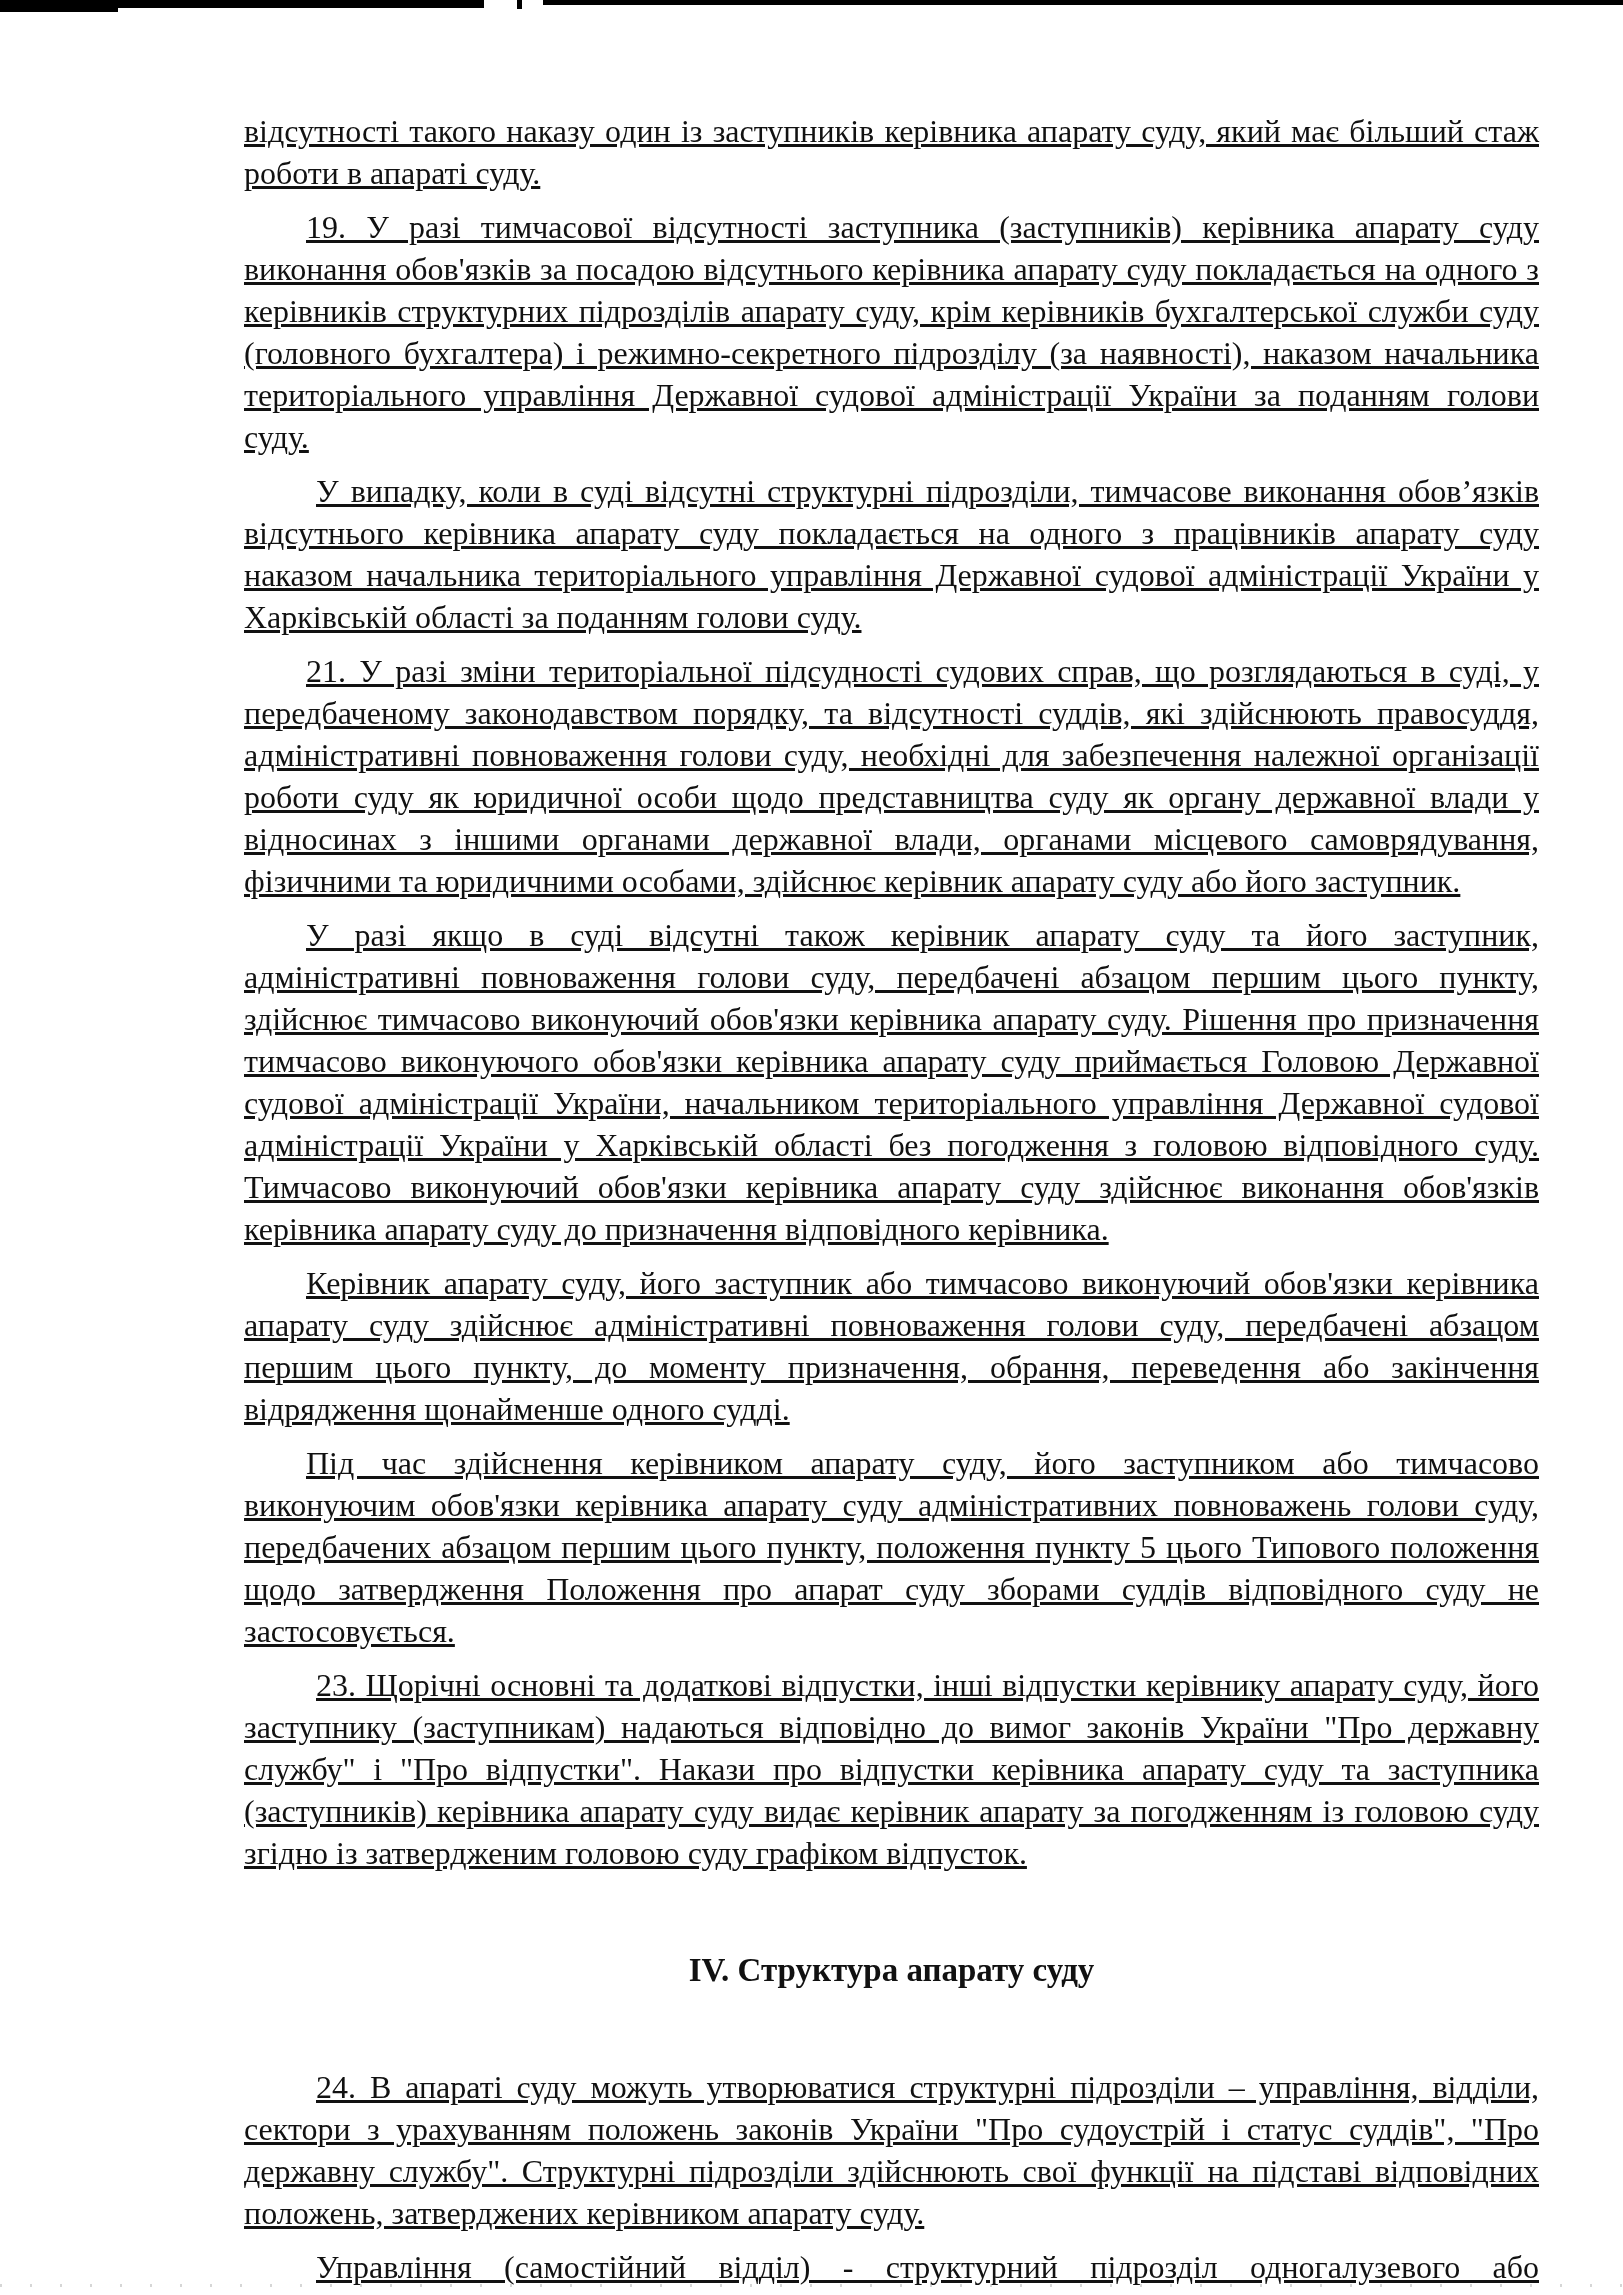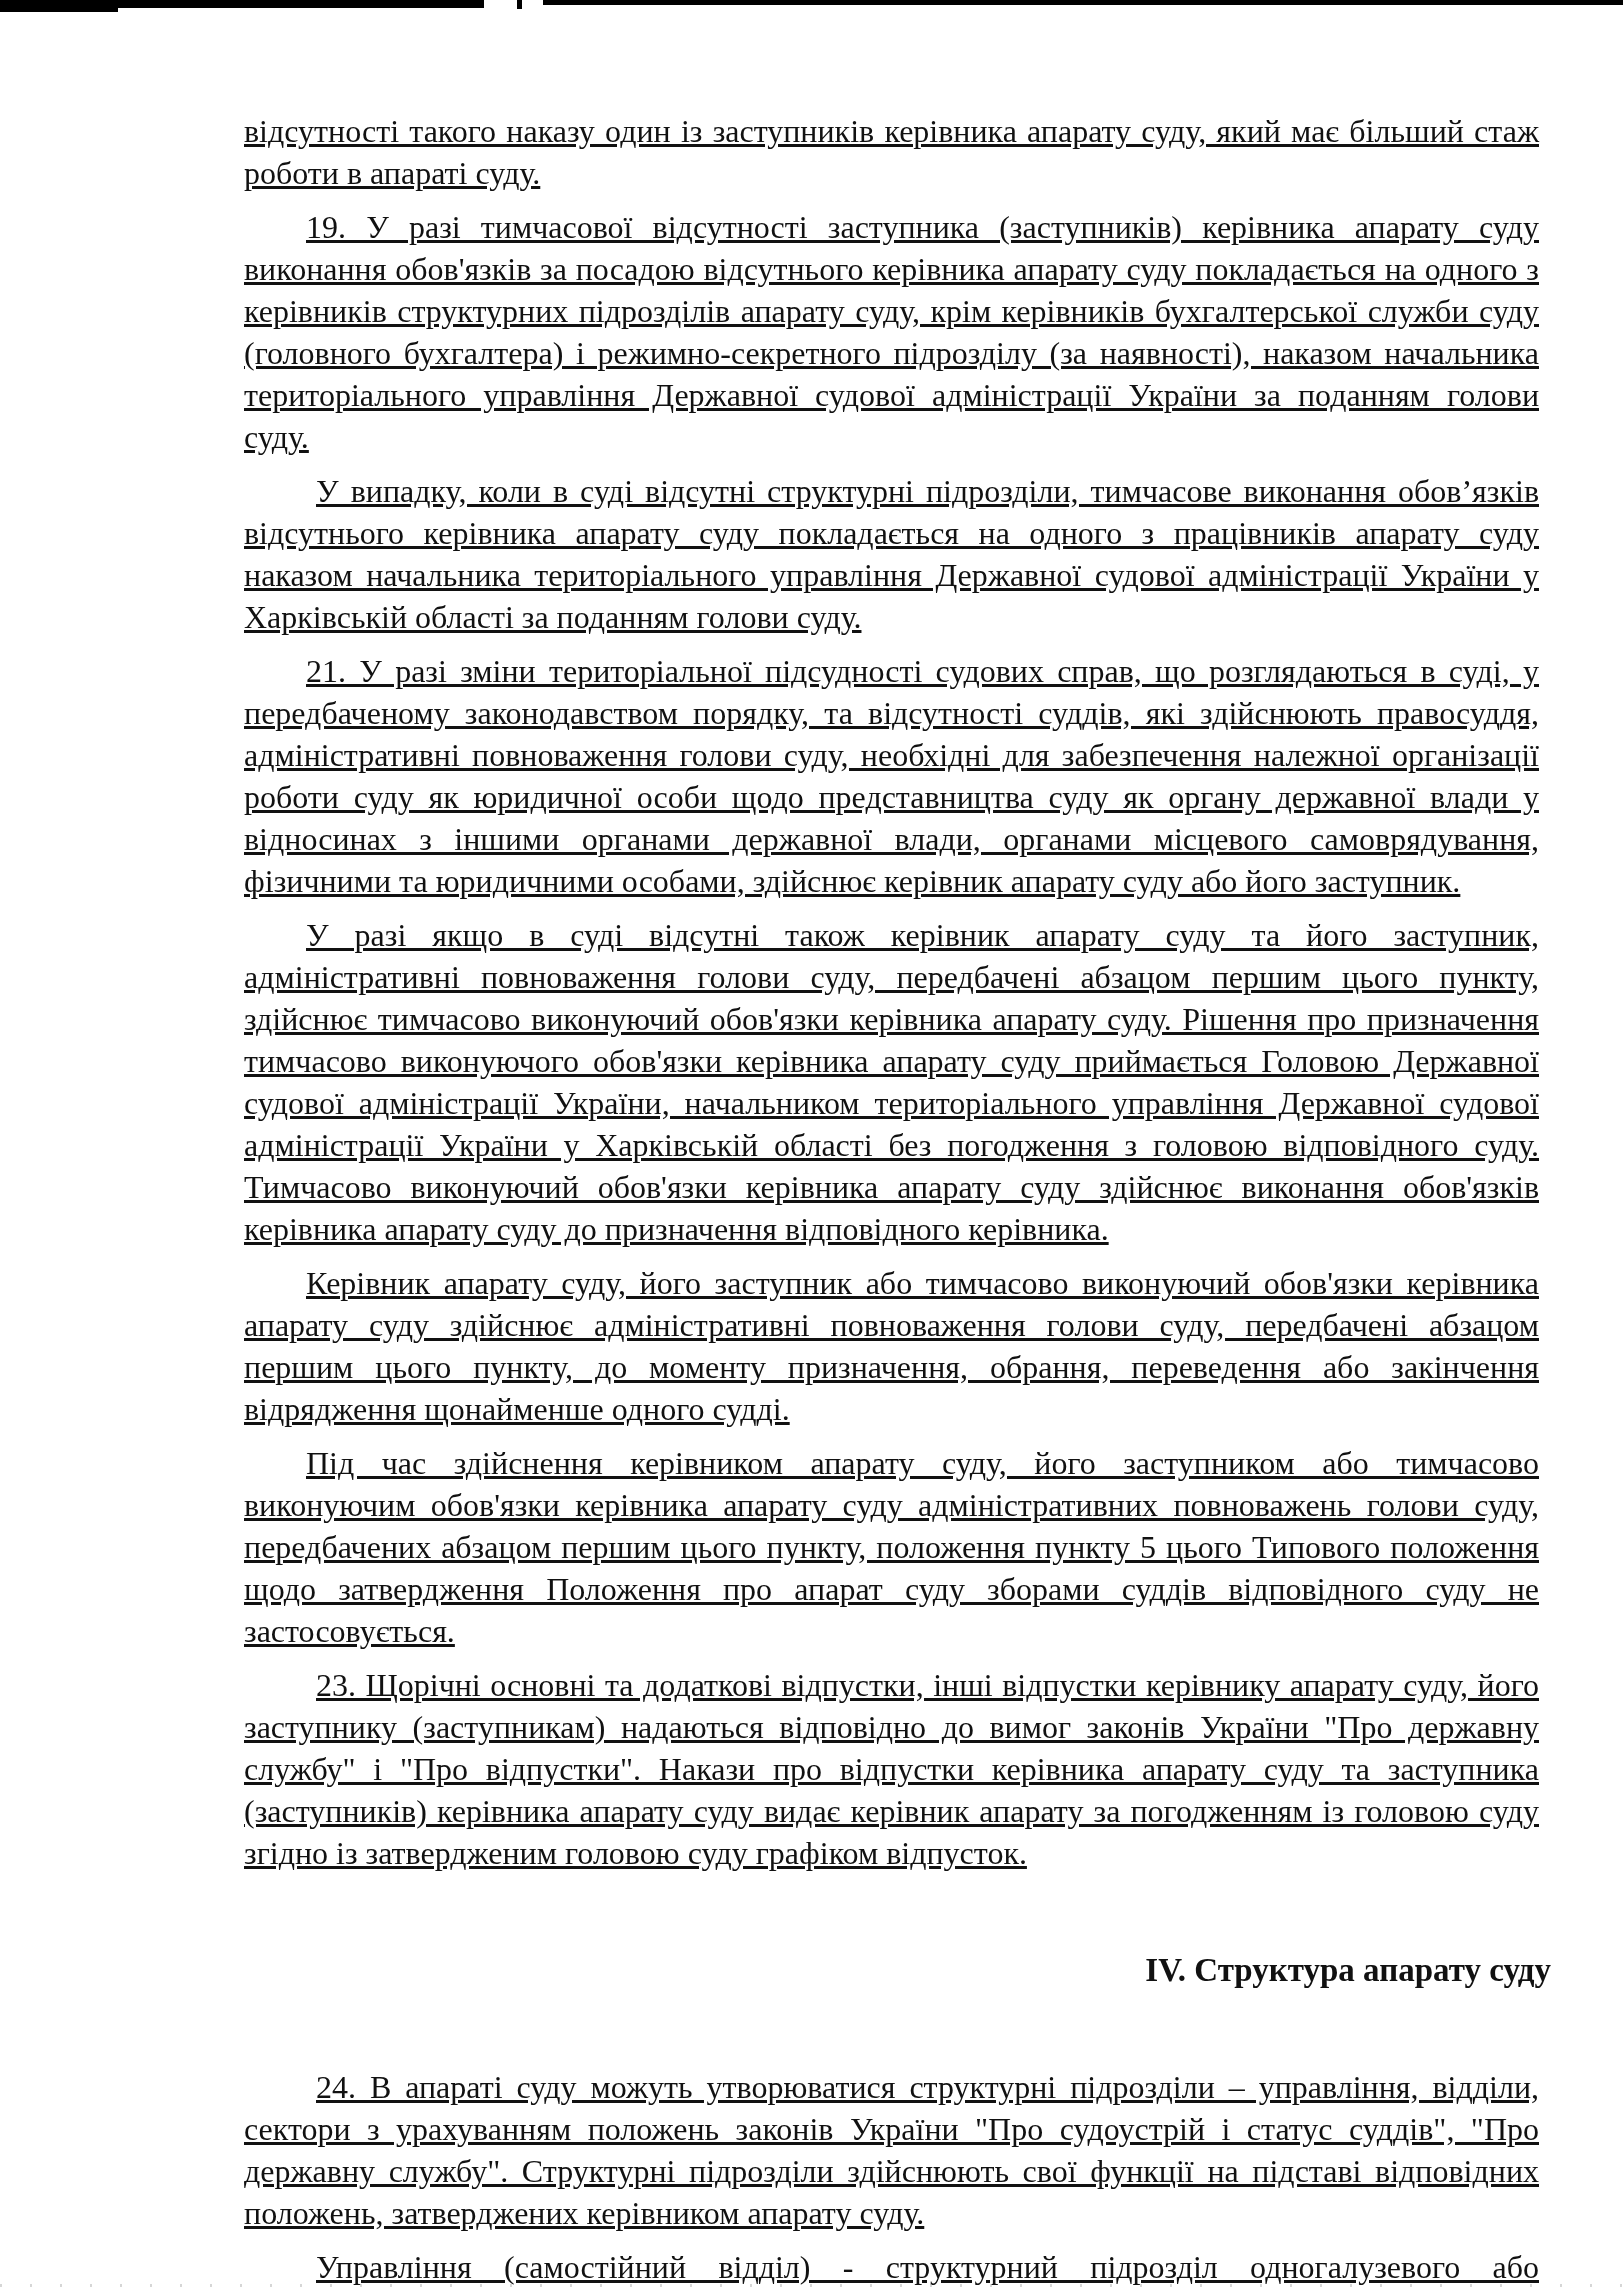--- a/index.html
+++ b/index.html
@@ -35,21 +35,21 @@
     text-align: justify;
     margin: 12px;
     text-indent: 0;
     text-decoration: underline;
   }
   .p.indent { text-indent: 62px; }
   .p.indent-lg { text-indent: 72px; }
   .heading {
     font-size: 33px;
     font-weight: bold;
-    text-align: right;
+    text-align: center;
     margin: 0;
     line-height: 42px;
   }
   .gap-heading-top { height: 63px; }
   .gap-heading-bottom { height: 63px; }
   .scan-dots {
     position: absolute;
     left: 0; top: 2284px; width: 1623px; height: 2.6px;
     background-image: repeating-linear-gradient(90deg, #bbb 0 2px, transparent 2px 30px);
     opacity: 0.6;

